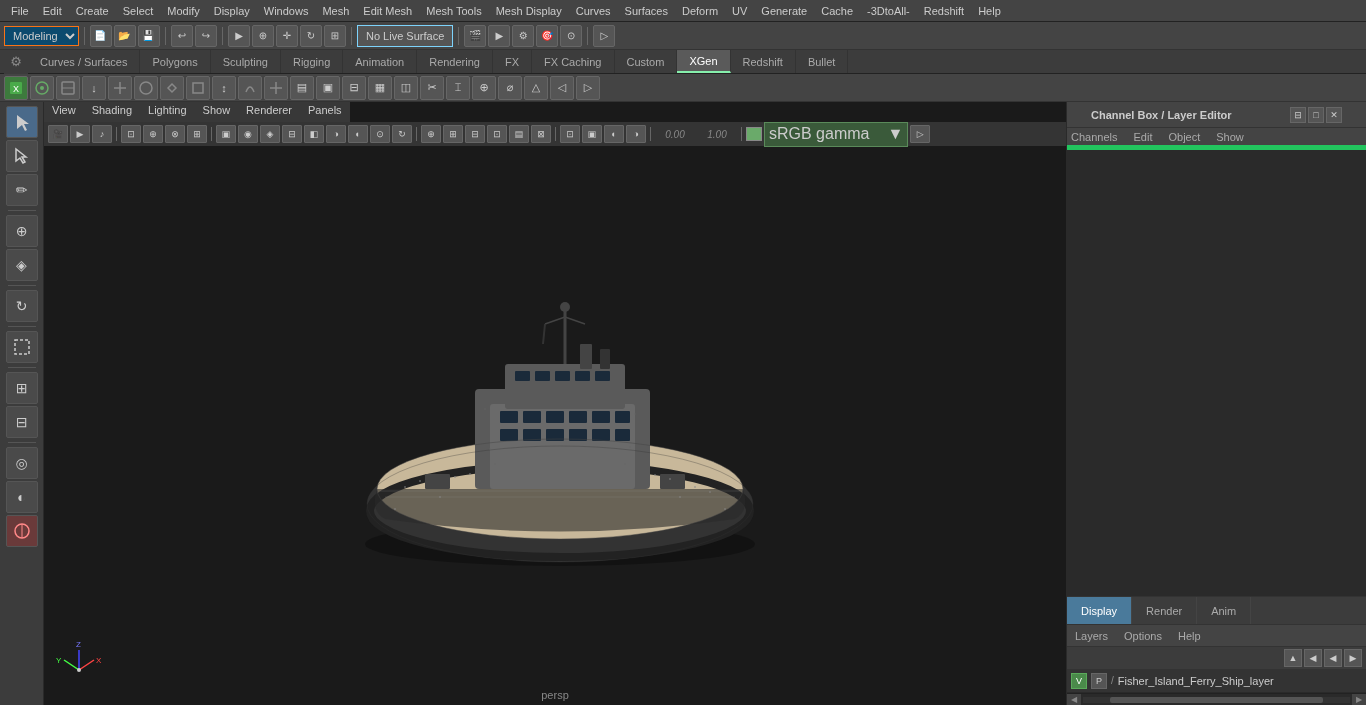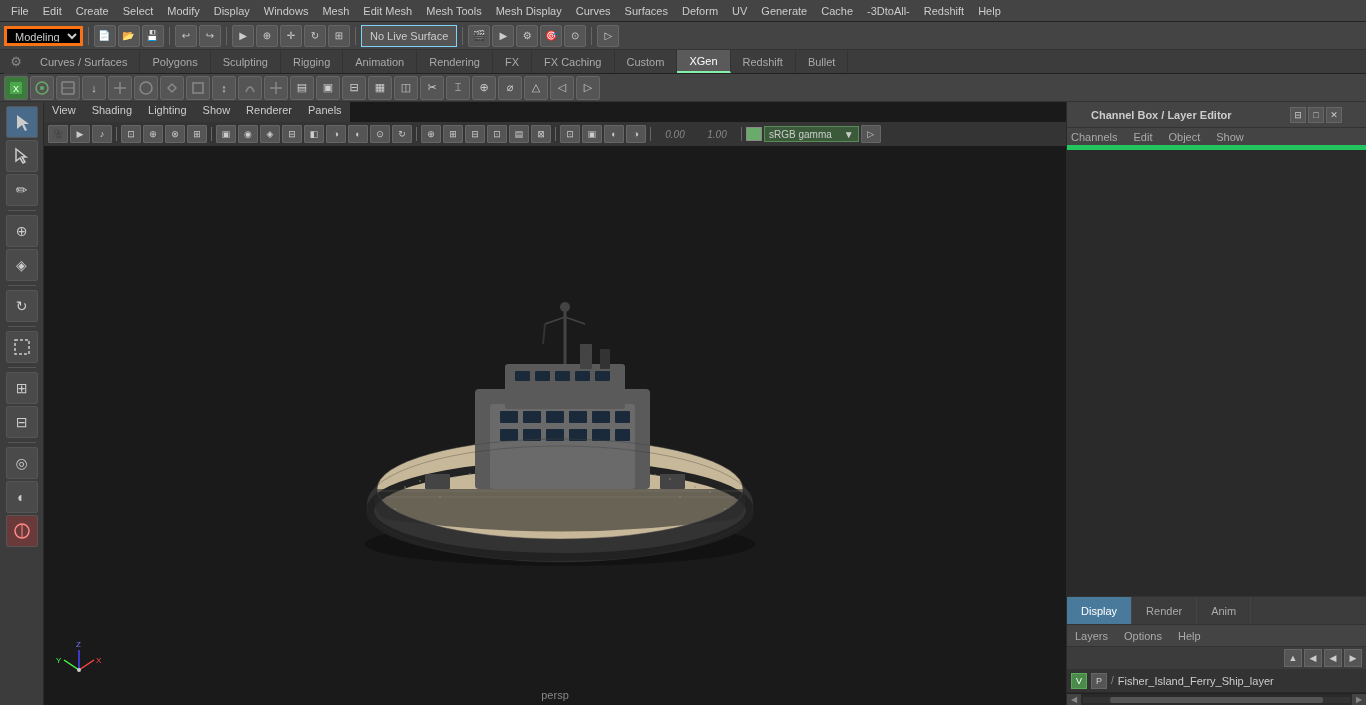--- a/index.html
+++ b/index.html
@@ -34,22 +34,22 @@
     #toolbar1 {
       display: flex;
       align-items: center;
       background: #444444;
       height: 28px;
       padding: 0 4px;
       border-bottom: 1px solid #333;
       gap: 2px;
     }
     .toolbar-dropdown {
-      background: #000000;
-      border: 3px solid #f97316;
+      background: #0c4a6e;
+      border: 1px solid #f97316;
       color: #ccc;
       font-size: 11px;
       padding: 1px 4px;
       height: 20px;
       cursor: pointer;
     }
     .toolbar-sep {
       width: 1px;
       height: 18px;
       background: #666;
@@ -243,27 +243,27 @@
       width: 36px;
       height: 16px;
       text-align: center;
       padding: 1px 2px;
       font-style: italic;
     }
     .color-space-btn {
       background: #3a5a3a;
       border: 1px solid #5a8a5a;
       color: #ccc;
-      font-size: 10px;
+      font-size: 16px;
       padding: 1px 4px;
-      height: 16px;
-      cursor: pointer;
-      display: flex;
-      align-items: center;
-      gap: 12px;
+      height: 25px;
+      cursor: pointer;
+      display: flex;
+      align-items: center;
+      gap: 18px;
     }
 
     
     #ship-container {
       position: absolute;
       top: 50px;
       left: 50px;
       right: 50px;
       bottom: 20px;
       display: flex;

